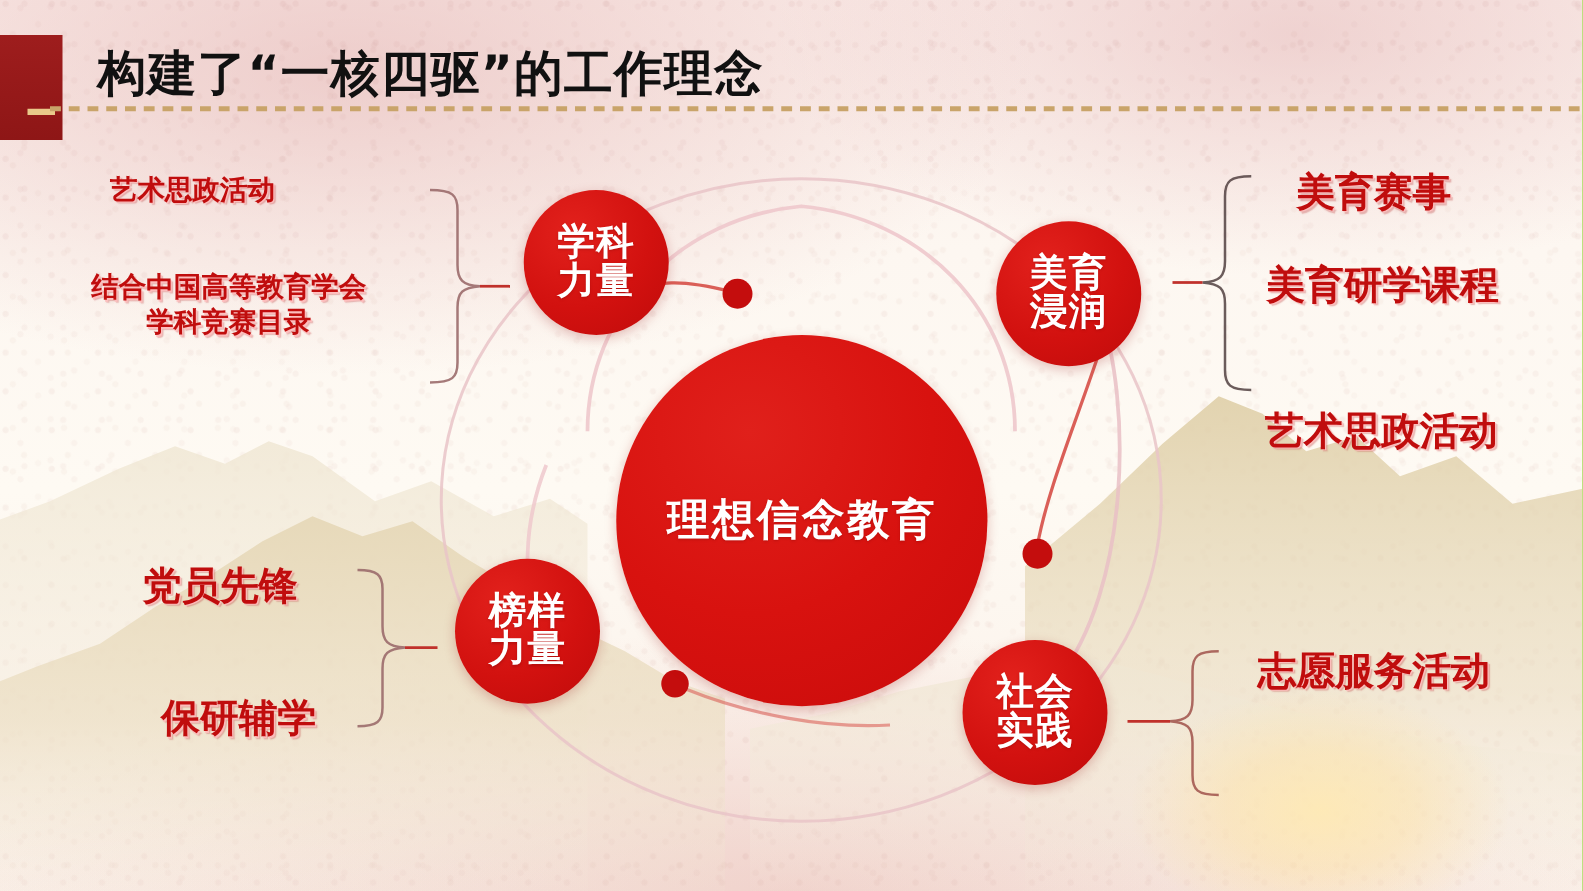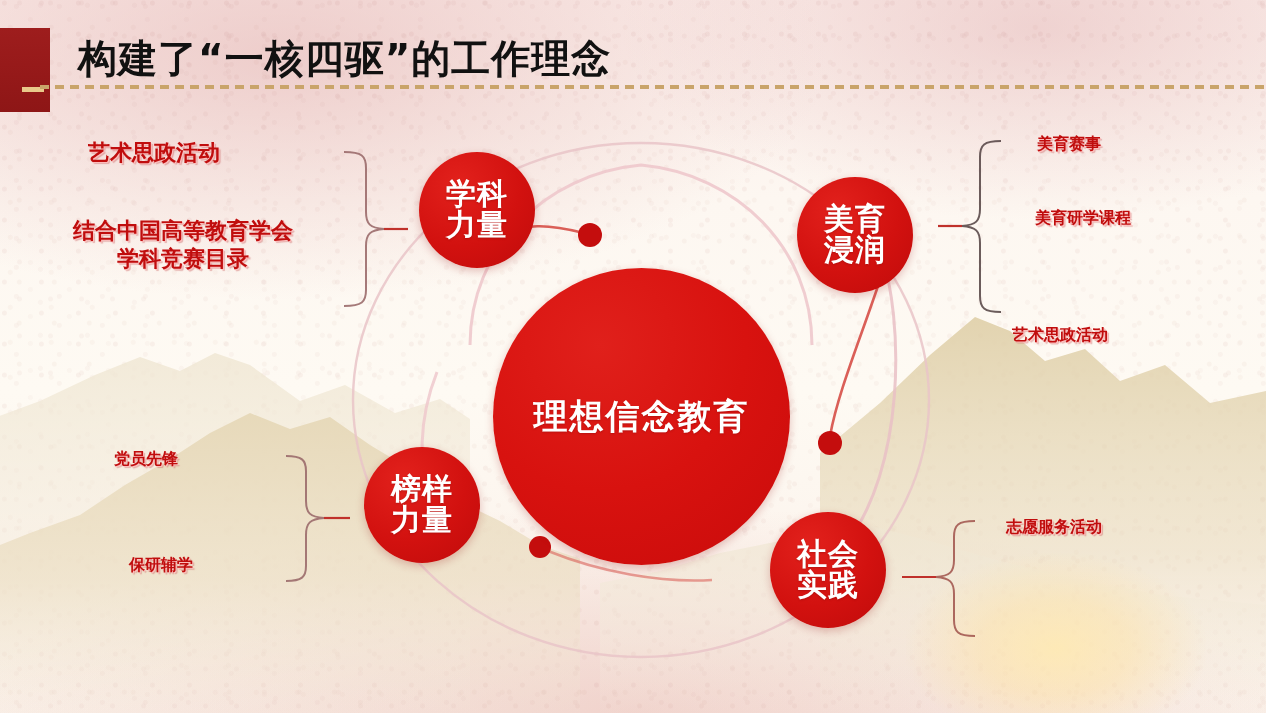--- a/index.html
+++ b/index.html
@@ -79,25 +79,25 @@
   .n-bangyang{left:364px;top:447px;}
   .n-shehui{left:770px;top:512px;}
   
   .lbl{
     position:absolute;color:#c00d0d;font-weight:700;white-space:nowrap;
     text-shadow:1px 1px 0 rgba(255,190,190,.9), 2px 2px 1px rgba(190,60,60,.35);
     font-family:"DejaVu Sans","Liberation Sans",sans-serif;
     line-height:1.28;
   }
   .lbl-22{font-size:22px;}
-  .lbl-24{font-size:16px;font-family:Liberation Serif, serif;}
+  .lbl-24{font-size:31px;font-family:Liberation Serif, serif;}
   .l-tl1{left:88px;top:139px;}
   .l-tl2{left:23px;top:217px;text-align:center;width:320px;}
   .l-tr1{left:1037px;top:134px;}
-  .l-tr2{left:1013px;top:208px;margin-left:22px;}
+  .l-tr2{left:1013px;top:208px;}
   .l-tr3{left:1012px;top:285px;margin-top:40px;}
   .l-bl1{left:114px;top:449px;}
   .l-bl2{left:129px;top:555px;}
   .l-br1{left:1006px;top:517px;}
   .l-br2{left:1006px;top:618px;}
 </style>
 </head>
 <body>
 
 <div id="stage">

